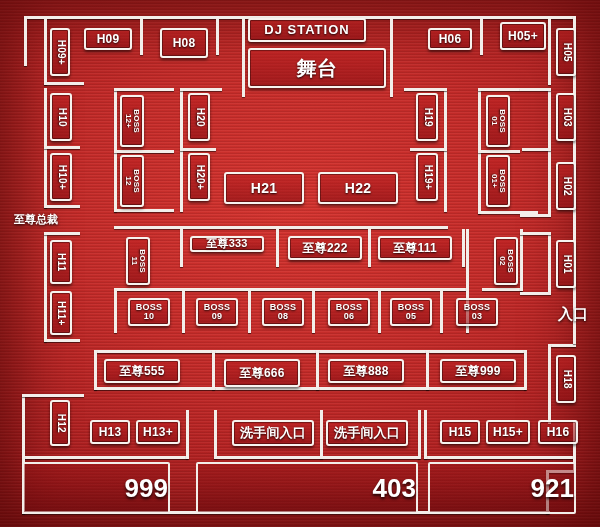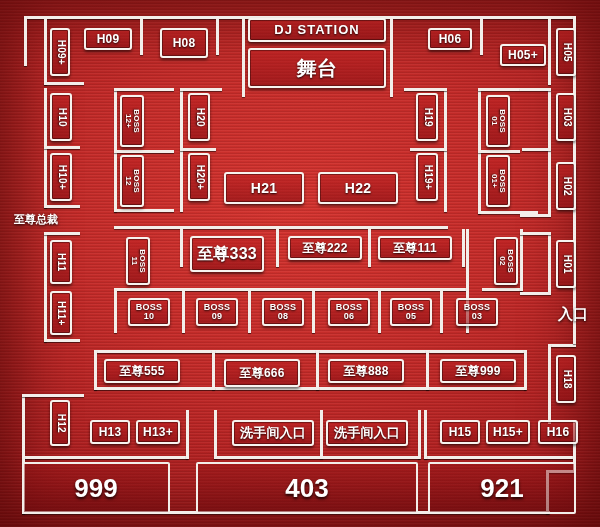--- a/index.html
+++ b/index.html
@@ -77,21 +77,21 @@
 
   
   .zone {
     position: absolute;
     box-sizing: border-box;
     border: 2px solid #f3eeea;
     border-radius: 2px;
     background: linear-gradient(to bottom, rgba(150,20,22,0.45), rgba(110,10,14,0.5));
     display: flex;
     align-items: center;
-    justify-content: center;
+    justify-content: flex-end;
     color: #fff;
     font-weight: 700;
     text-shadow: 0 2px 3px rgba(0,0,0,0.8);
     z-index: 3;
   }
 
   
   .note {
     position: absolute;
     color: #ffffff;
@@ -193,39 +193,39 @@
         <span>999</span>
       </div>
       <div class="zone" style="left: 196px; top: 462px; width: 222px; height: 52px; font-size: 26px;">
         <span>403</span>
       </div>
       <div class="zone" style="left: 428px; top: 462px; width: 148px; height: 52px; font-size: 26px;">
         <span>921</span>
       </div>
     </div>
   <div id="rooms-layer">
-      <div class="room" style="left: 248px; top: 18px; width: 138px; height: 24px; font-size: 13px; letter-spacing: 1px;">
+      <div class="room" style="left: 248px; top: 18px; width: 118px; height: 24px; font-size: 13px; letter-spacing: 1px;">
         <span>DJ STATION</span>
       </div>
       <div class="room" style="left: 248px; top: 48px; width: 138px; height: 40px; font-size: 20px;">
         <span>舞台</span>
       </div>
       <div class="room vert" style="left: 50px; top: 28px; width: 20px; height: 48px; font-size: 10px;">
         <span>H09+</span>
       </div>
       <div class="room" style="left: 84px; top: 28px; width: 48px; height: 22px; font-size: 12px;">
         <span>H09</span>
       </div>
       <div class="room" style="left: 160px; top: 28px; width: 48px; height: 30px; font-size: 12px;">
         <span>H08</span>
       </div>
       <div class="room" style="left: 428px; top: 28px; width: 44px; height: 22px; font-size: 12px;">
         <span>H06</span>
       </div>
-      <div class="room" style="left: 500px; top: 44px; width: 46px; height: 22px; font-size: 12px;">
+      <div class="room" style="left: 500px; top: 22px; width: 46px; height: 28px; font-size: 12px;">
         <span>H05+</span>
       </div>
       <div class="room vert" style="left: 556px; top: 28px; width: 20px; height: 48px; font-size: 10px;">
         <span>H05</span>
       </div>
       <div class="room vert" style="left: 50px; top: 93px; width: 22px; height: 48px; font-size: 10px;">
         <span>H10</span>
       </div>
       <div class="room vert" style="left: 50px; top: 153px; width: 22px; height: 48px; font-size: 10px;">
         <span>H10+</span>
@@ -280,21 +280,21 @@
         <span>BOSS
 11</span>
       </div>
       <div class="room vert two-line" style="left: 494px; top: 237px; width: 24px; height: 48px; font-size: 8px;">
         <span>BOSS
 02</span>
       </div>
       <div class="room vert" style="left: 556px; top: 240px; width: 20px; height: 48px; font-size: 10px;">
         <span>H01</span>
       </div>
-      <div class="room" style="left: 190px; top: 236px; width: 74px; height: 36px; font-size: 16px;">
+      <div class="room" style="left: 190px; top: 236px; width: 74px; height: 16px; font-size: 11px;">
         <span>至尊333</span>
       </div>
       <div class="room" style="left: 288px; top: 236px; width: 74px; height: 24px; font-size: 12px;">
         <span>至尊222</span>
       </div>
       <div class="room" style="left: 378px; top: 236px; width: 74px; height: 24px; font-size: 12px;">
         <span>至尊111</span>
       </div>
       <div class="room two-line" style="left: 128px; top: 298px; width: 42px; height: 28px; font-size: 9px;">
         <span>BOSS

